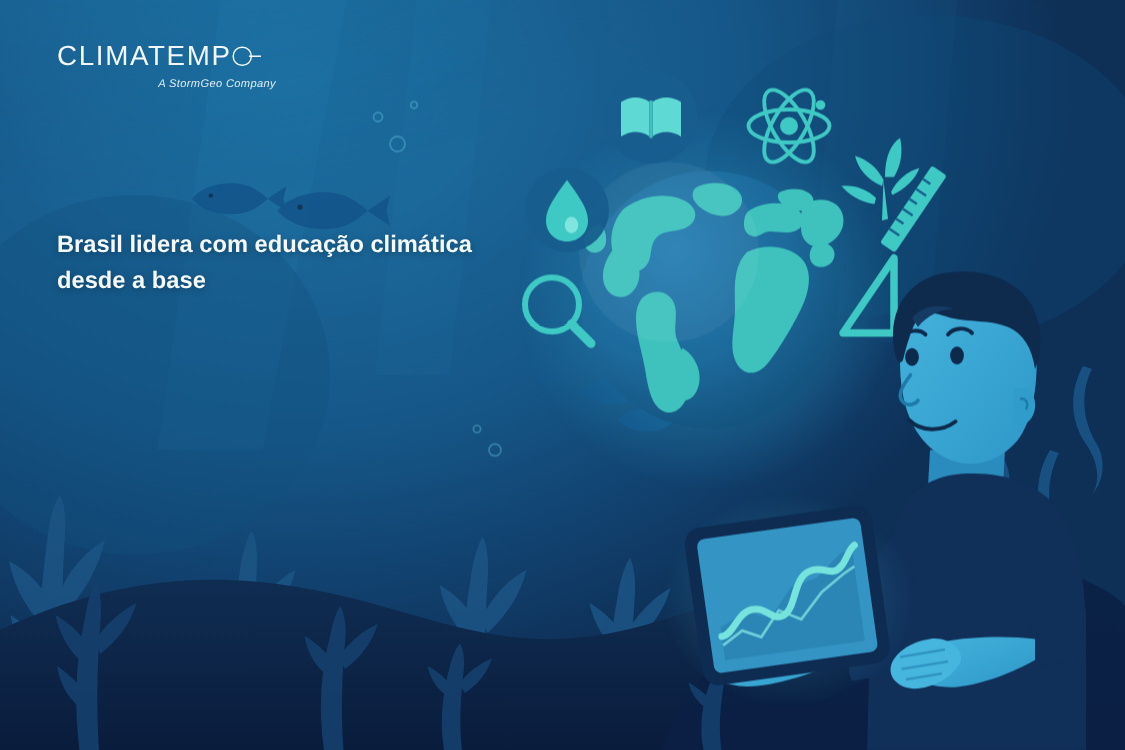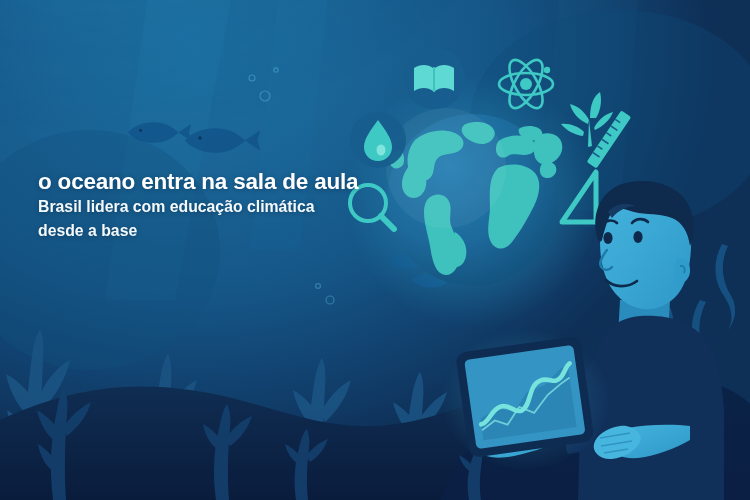--- a/index.html
+++ b/index.html
@@ -373,20 +373,29 @@
           <polyline points="478,424 492,416 504,422 518,406 532,414 548,398 564,388 572,384" fill="none" stroke="#7fe6e0" stroke-width="1.8" opacity=".75"></polyline>
 
           <path d="M478 418 C486 418 490 404 500 403 C510 402 512 412 520 410 C530 407 530 386 542 383 C552 380 556 390 564 382 C568 378 570 372 574 370" fill="none" stroke="#6fe2dc" stroke-width="4.6" stroke-linecap="round"></path>
           <rect x="470" y="352" width="110" height="90" rx="5" fill="#ffffff" opacity=".05"></rect>
         </g>
       </g>
 
     </svg>
   </div>
 
+  <div id="logo">
+    <div class="mark-row">
+      <span class="wordmark">CLIMATEMP</span>
+      <span class="logo-o">
+        <span class="ring"></span>
+          <span class="dash"></span>
+      </span>
+    </div>
+    <span class="tagline">A StormGeo Company</span>
+  </div>
 
   <div id="text-block">
-    <div id="subhead">o oceano entra na sala de aula</div>
     <div id="body-copy">Brasil lidera com educação climática
 desde a base</div>
   </div>
 
 </div>
 
 </body></html>

